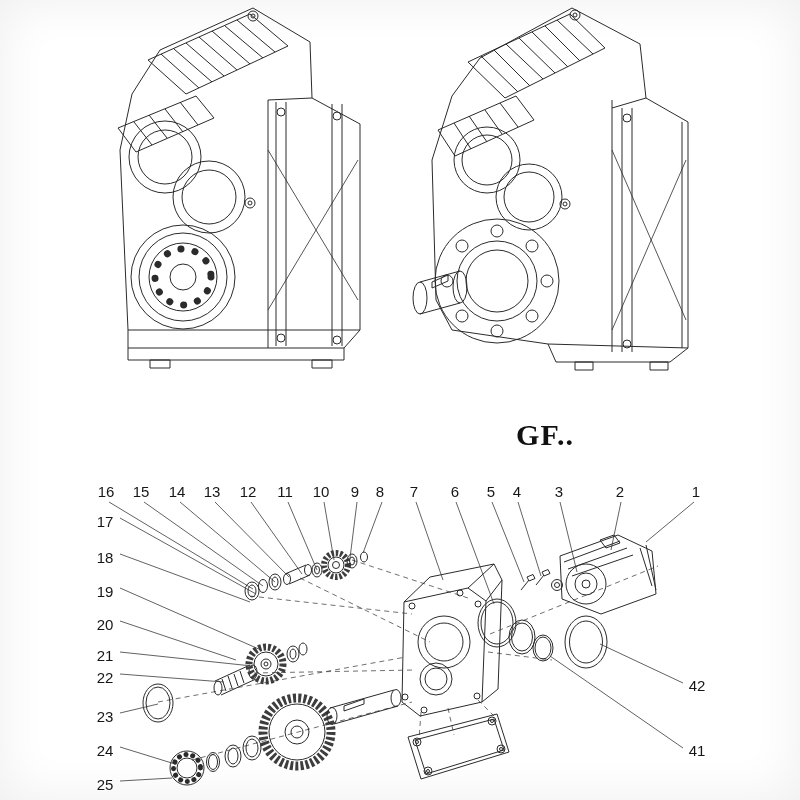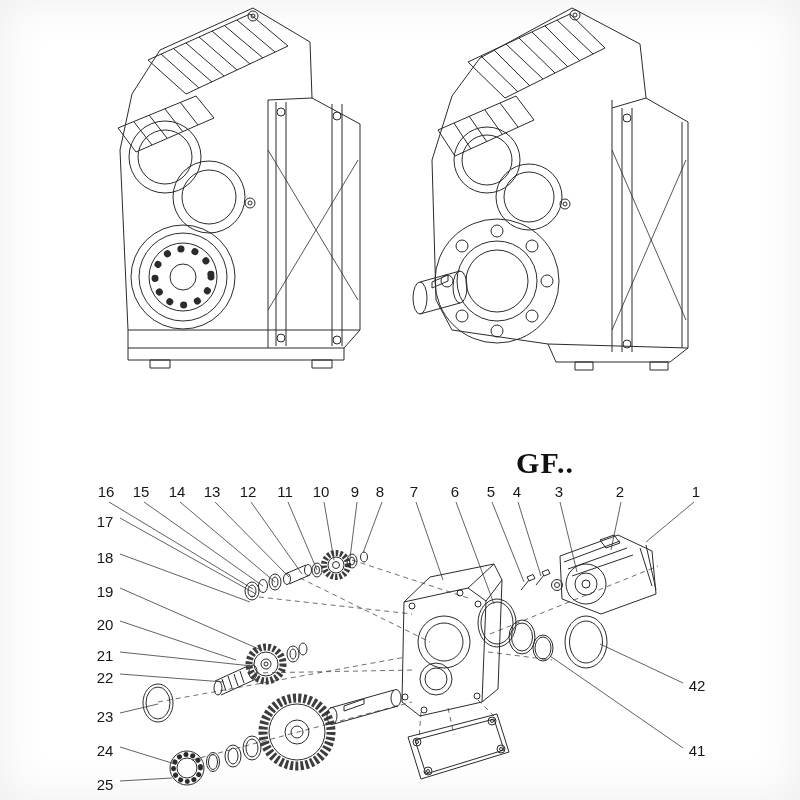--- a/index.html
+++ b/index.html
@@ -13,21 +13,21 @@
   .thin{stroke-width:.8;}
   .teeth{stroke:#3d3d3d;}
   .dash{stroke:#4a4a4a;stroke-width:.8;stroke-dasharray:5 4;fill:none;}
   .ldr{stroke:#3a3a3a;stroke-width:.8;fill:none;}
   .co{font-family:"Liberation Sans",sans-serif;font-size:15px;fill:#161616;stroke:none;}
   .caption{
     position:absolute;font-family:"Liberation Serif",serif;font-weight:700;
     font-size:30px;color:#111;text-align:center;letter-spacing:1px;
   }
   #cap-left{left:120px;top:418px;width:290px;}
-  #cap-right{left:455px;top:418px;width:180px;margin-top:28px;}
+  #cap-right{left:455px;top:418px;width:180px;}
 </style>
 </head>
 <body>
 
 <div id="page">
 
   <svg width="800" height="800" viewBox="0 0 800 800">
 
     <g class="art">
       <path d="M253,8 L310,42 L312,98 L360,124 L360,330 L344,348 L344,360 L128,360 L128,330 L120,150 L132,94 L160,50 Z"></path>

